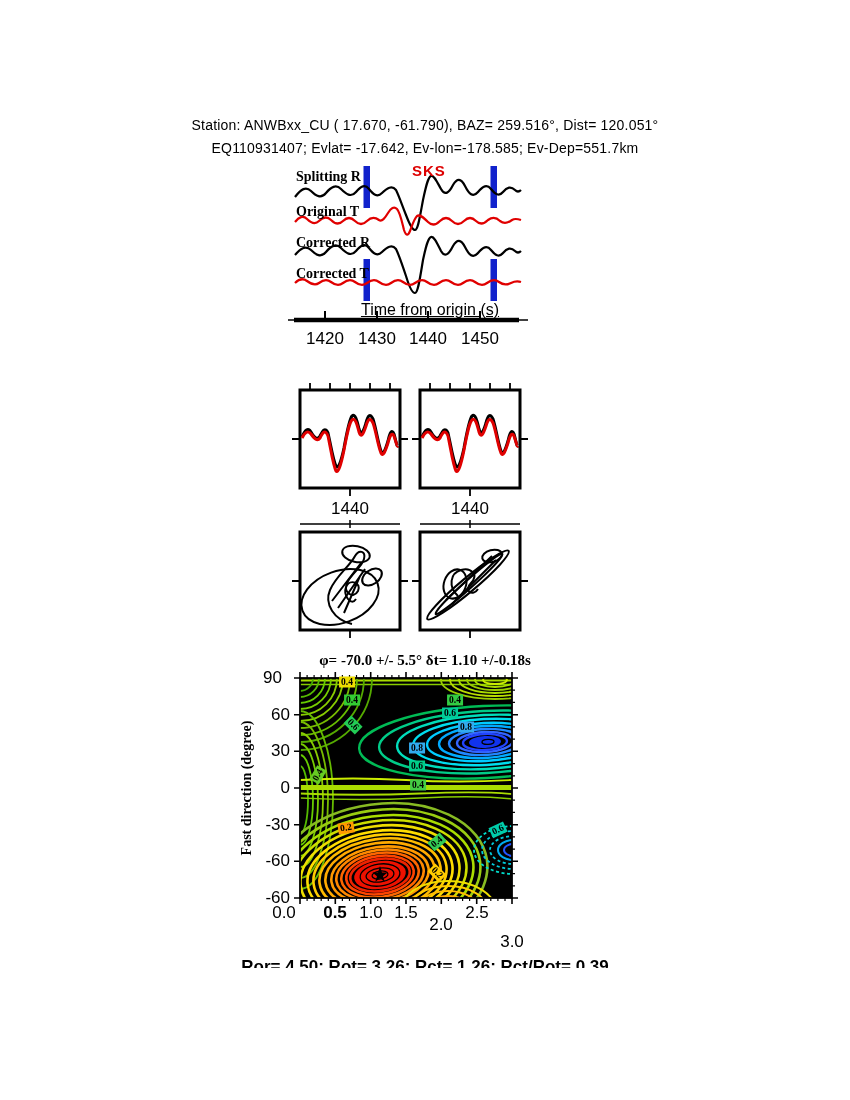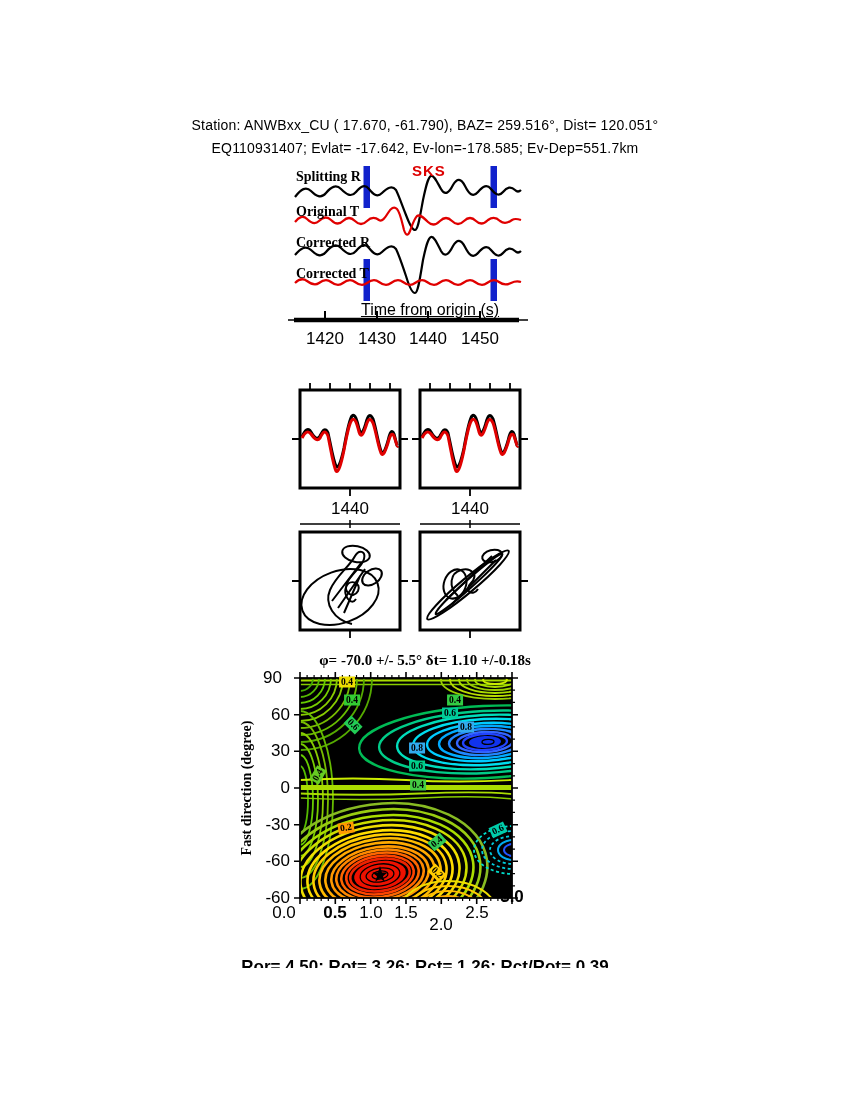--- a/index.html
+++ b/index.html
@@ -255,18 +255,18 @@
   <div class="abs ytick" style="left:238px;top:815px;">-30</div>
   <div class="abs ytick" style="left:238px;top:851px;">-60</div>
   <div class="abs ytick" style="left:238px;top:888px;">-60</div>
 
   <div class="abs tick" style="left:284px;top:903px;">0.0</div>
   <div class="abs tick" style="left:335px;top:903px;font-weight:bold;">0.5</div>
   <div class="abs tick" style="left:371px;top:903px;">1.0</div>
   <div class="abs tick" style="left:406px;top:903px;">1.5</div>
   <div class="abs tick" style="left:441px;top:903px;margin-top:12px;">2.0</div>
   <div class="abs tick" style="left:477px;top:903px;">2.5</div>
-  <div class="abs tick" style="left:512px;top:887px;font-weight:bold;">3.0</div>
+  <div class="abs tick" style="left:512px;top:932px;">3.0</div>
 
   <div class="abs serifb" style="left:247px;top:788px;transform:translate(-50%,-50%) rotate(-90deg);font-size:14px;white-space:nowrap;">Fast direction (degree)</div>
 
   <div class="abs ctr stats" style="top:957px;">Ror= 4.50; Rot= 3.26; Rct= 1.26; Rct/Rot= 0.39</div>
 </div>
 
 </body></html>

